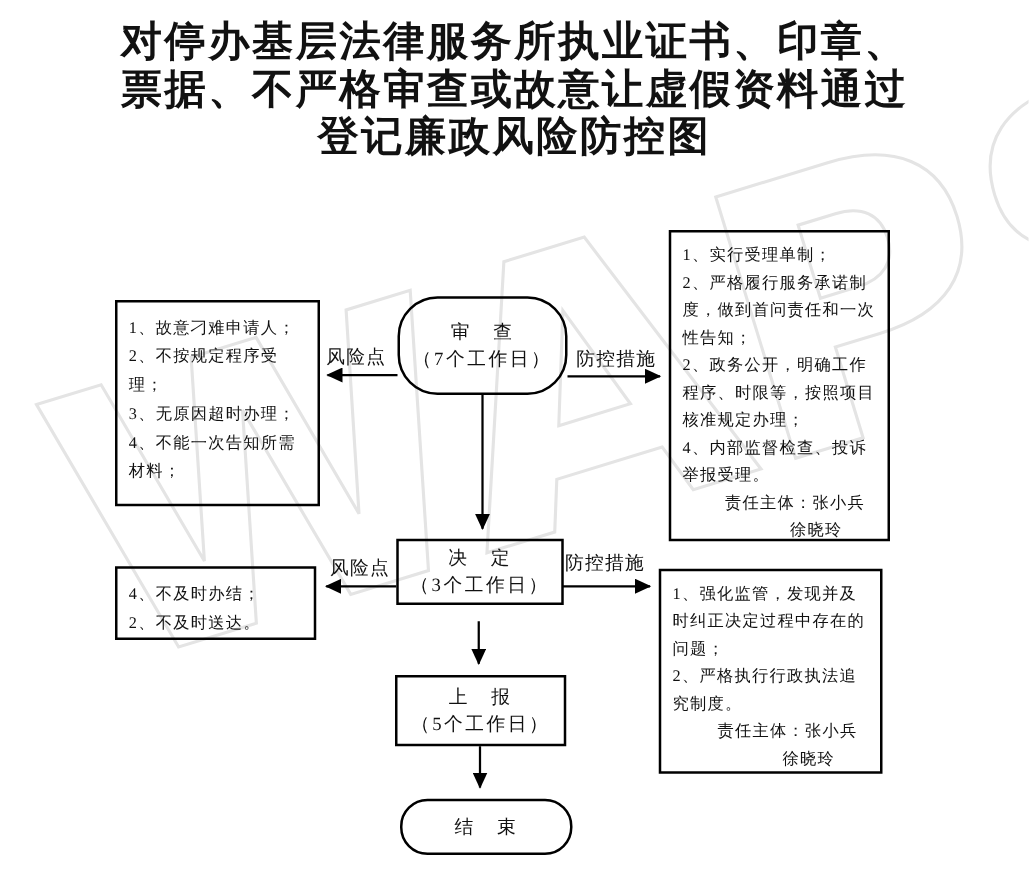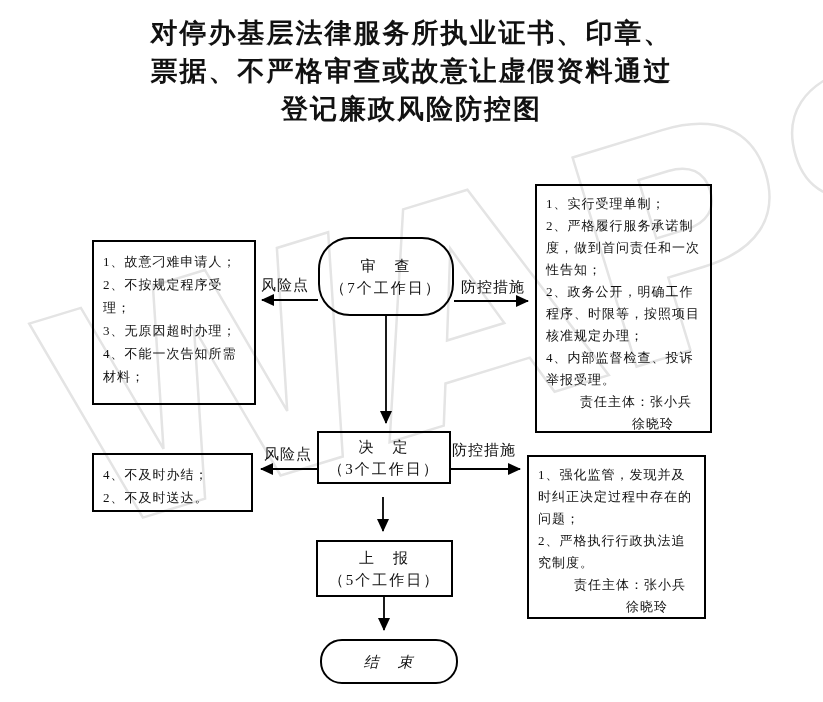--- a/index.html
+++ b/index.html
@@ -11,21 +11,21 @@
   
   .watermark{position:absolute;left:0;top:0;z-index:0;pointer-events:none;}
   .watermark text{
     font-family:"DejaVu Sans","Liberation Sans",sans-serif;
     font-weight:bold;fill:none;stroke:#e4e4e4;stroke-width:2.5px;
   }
   
   .title{
     position:absolute;left:0;top:14px;width:100%;z-index:2;
     text-align:center;font-family:"Liberation Sans","DejaVu Sans",sans-serif;
-    font-weight:700;font-size:27px;line-height:38px;letter-spacing:2px;
+    font-weight:700;font-size:33px;line-height:38px;letter-spacing:2px;
   }
   
   .connectors{position:absolute;left:0;top:0;z-index:1;pointer-events:none;}
   .edge{stroke:#000;stroke-width:1.8;fill:none;marker-end:url(#arrowhead);}
   
   .tbox{
     position:absolute;border:2px solid #000;box-sizing:border-box;z-index:2;
     font-size:13px;line-height:23px;letter-spacing:1px;
     padding:8px 6px 0 9px;background:transparent;
   }
@@ -84,21 +84,21 @@
   <div class="node" style="left:317px;top:431px;width:134px;height:53px;">
     <div>决　定</div>
     <div>（3个工作日）</div>
   </div>
 
   <div class="node" style="left:316px;top:540px;width:137px;height:57px;">
     <div>上　报</div>
     <div>（5个工作日）</div>
   </div>
 
-  <div class="node endcap" style="left:320px;top:639px;width:138px;height:45px;font-style:italic;">
+  <div class="node endcap" style="left:320px;top:639px;width:138px;height:45px;">
     <div>结　束</div>
   </div>
 
   <div class="edge-label" style="left:261px;top:276px;">风险点</div>
   <div class="edge-label" style="left:461px;top:278px;">防控措施</div>
   <div class="edge-label" style="left:264px;top:445px;">风险点</div>
   <div class="edge-label" style="left:452px;top:441px;">防控措施</div>
 
   <div class="tbox" style="left:92px;top:240px;width:164px;height:165px;">
     <div class="item">1、故意刁难申请人；</div>

